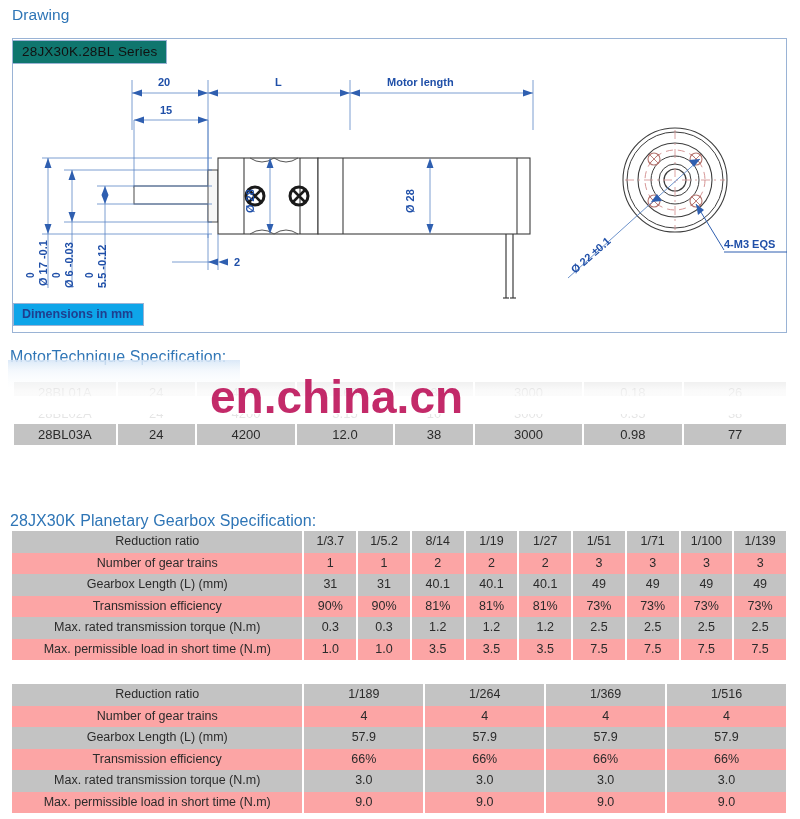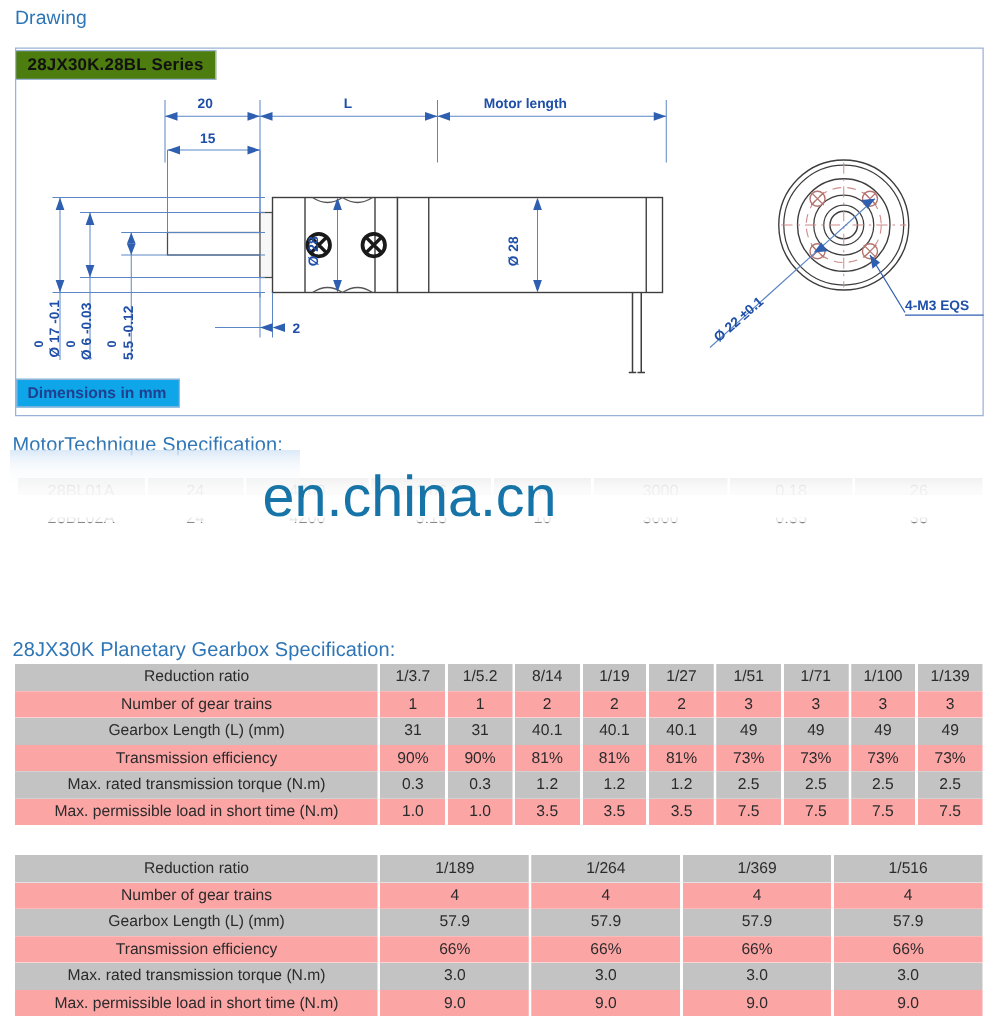--- a/index.html
+++ b/index.html
@@ -29,24 +29,24 @@
   
   #drawing-frame{
     position:absolute;left:12px;top:38px;width:775px;height:295px;
     border:1px solid #9ab3d5;
     box-sizing:border-box;
     background:#fff;
   }
   #series-badge{
     position:absolute;left:12px;top:40px;
     border:1px solid #9ab3d5;
-    background:#4d7c0f;
+    background:#0f766e;
     padding:3px 9px 4px 9px;
     font-size:13.5px;
-    font-weight:700;
+    font-weight:400;
     color:#111;
     letter-spacing:.2px;
     z-index:4;
   }
   #dimensions-badge{
     position:absolute;left:13px;top:303px;
     border:1px solid #9ab3d5;
     background:#0ea5e9;
     padding:3px 10px 4px 8px;
     font-size:12.5px;
@@ -92,23 +92,23 @@
     border-left:none;
     margin-left:40px;
   }
   #gearbox-table-1 td{height:21.5px;line-height:21.5px;}
   #gearbox-table-2 td{height:21.5px;line-height:21.5px;}
 
   
   #watermark-domain{
     position:absolute;left:210px;top:370px;
     font-size:46px;
-    color:#0369a1;
+    color:#be185d;
     font-family:"Liberation Sans", sans-serif;
-    font-weight:400;
+    font-weight:700;
     letter-spacing:0px;
     z-index:9;
     pointer-events:none;
     opacity:.92;
   }
   #watermark-fade{
     position:absolute;left:0px;top:356px;width:800px;height:58px;
     background:linear-gradient(to bottom,
        rgba(255,255,255,0) 0%,
        rgba(255,255,255,.55) 25%,
@@ -344,20 +344,30 @@
       </tr>
       <tr class="rowB">
         <td>28BL02A</td>
         <td>24</td>
         <td>4200</td>
         <td>3.15</td>
         <td>10</td>
         <td>3000</td>
         <td>0.35</td>
         <td>38</td>
+      </tr>
+      <tr class="rowA">
+        <td>28BL03A</td>
+        <td>24</td>
+        <td>4200</td>
+        <td>12.0</td>
+        <td>38</td>
+        <td>3000</td>
+        <td>0.98</td>
+        <td>77</td>
       </tr>
     </tbody>
 </table>
 
 <div id="watermark-fade"></div>
 <div id="watermark-fade2"></div>
 <div id="watermark-blue"></div>
 <div id="watermark-domain">en.china.cn</div>
 
 <div class="h-blue" id="gearbox-title">28JX30K Planetary Gearbox Specification:</div>

